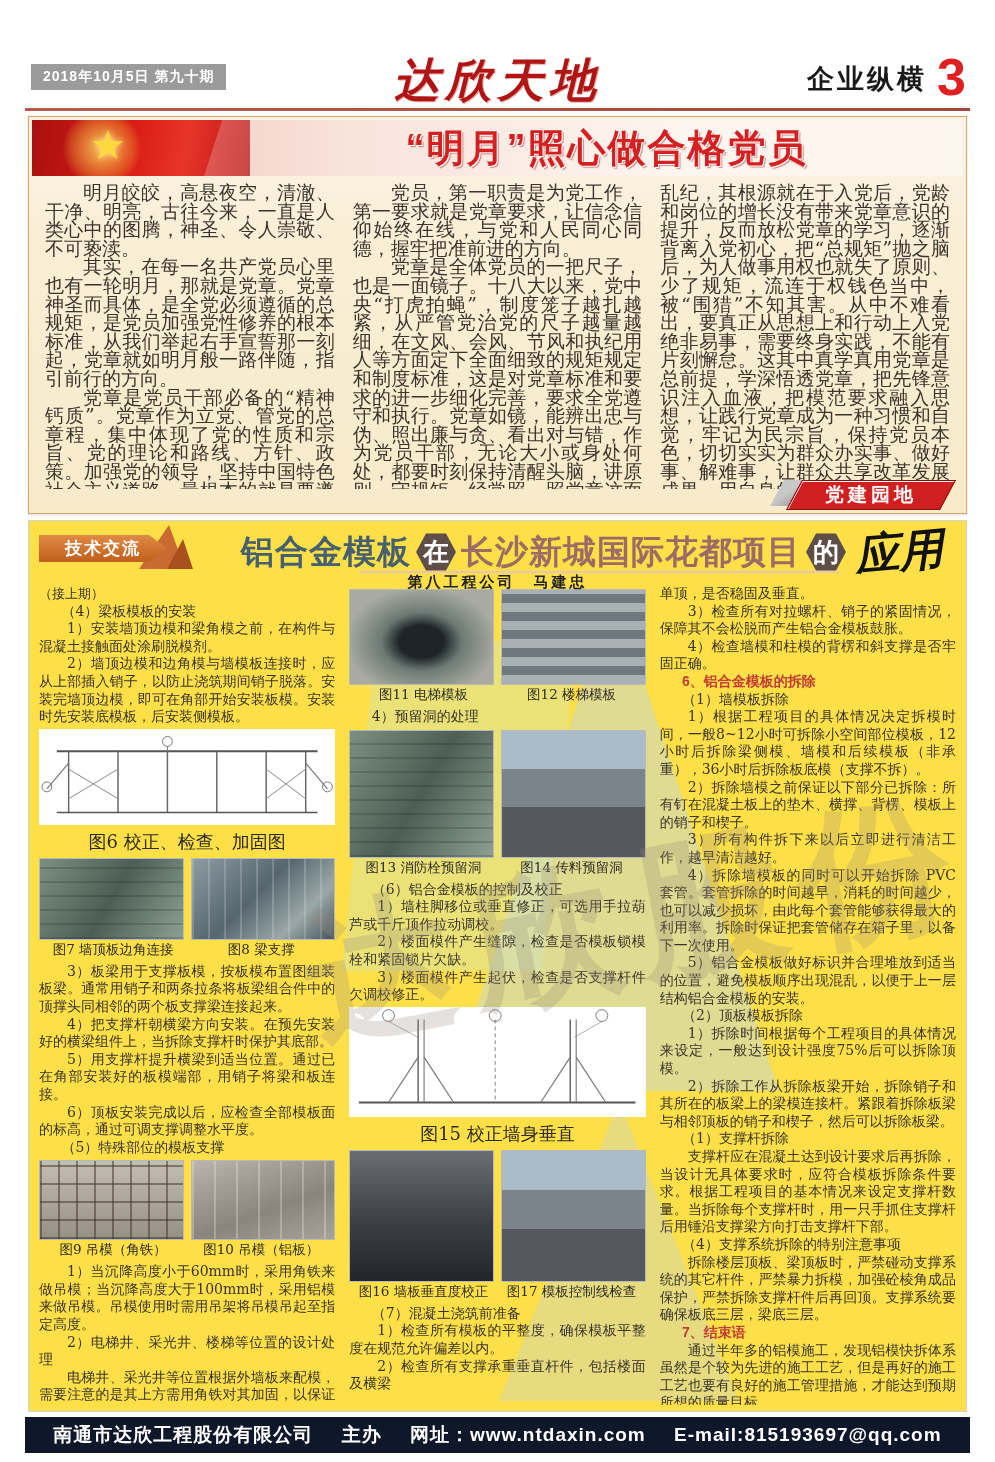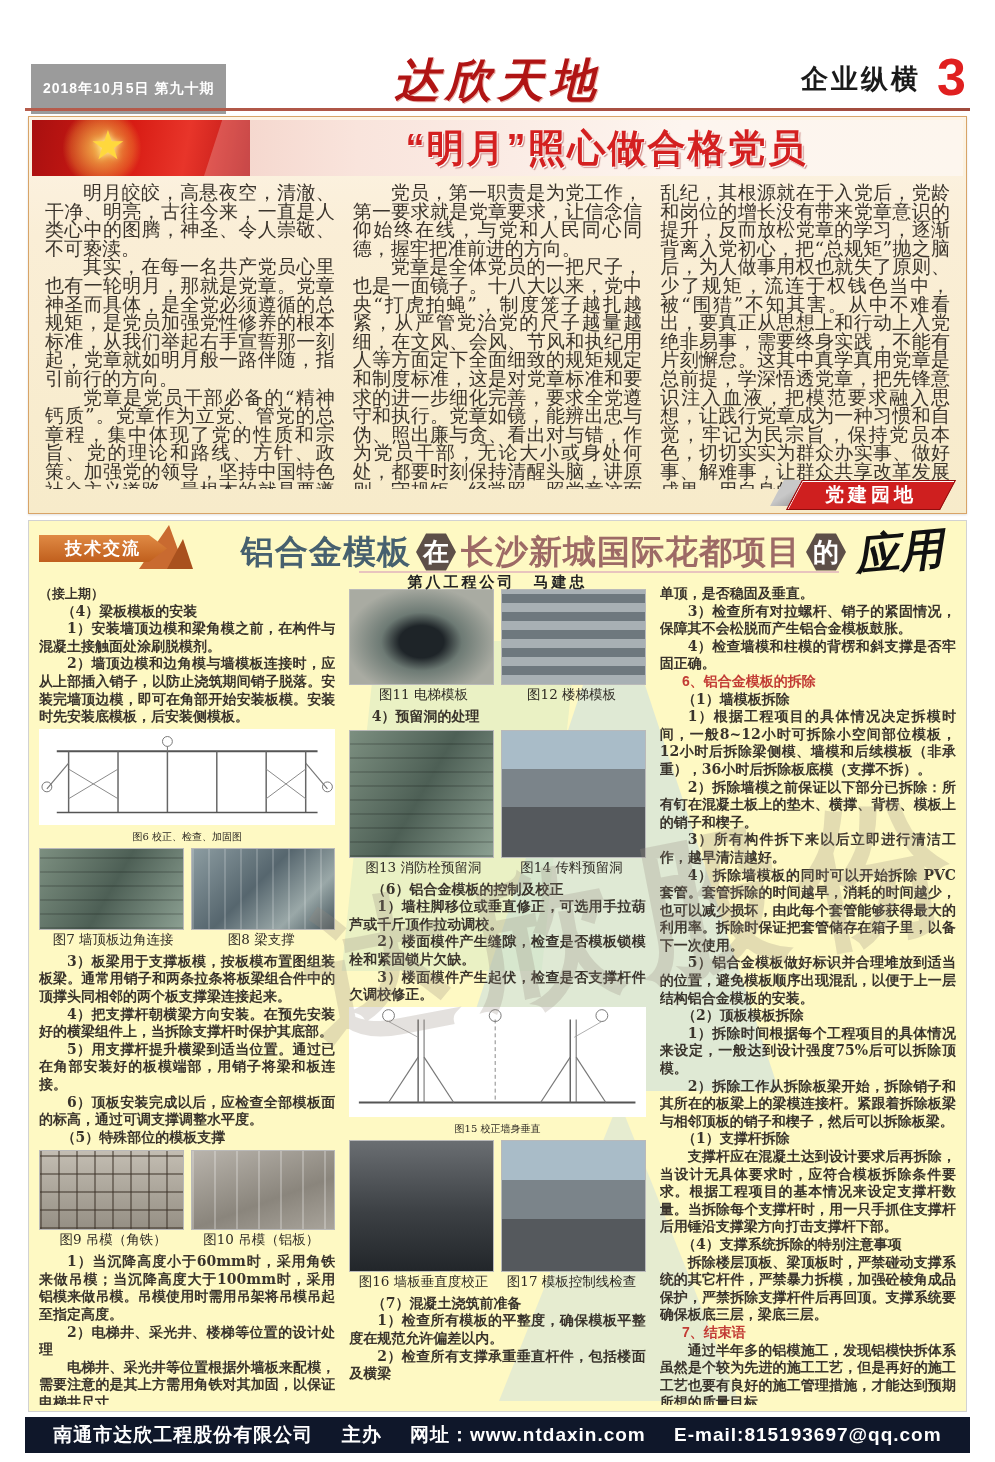--- a/index.html
+++ b/index.html
@@ -3,25 +3,25 @@
 <meta charset="utf-8">
 <style>
   * { box-sizing: border-box; margin: 0; padding: 0; }
   body { background:#e8e8e8; }
   .page { width:995px; height:1462px; position:relative; background:#fff; overflow:hidden;
           font-family:"DejaVu Serif","Liberation Serif",serif; color:#33302b; margin:0 auto; }
 
   
   .header { position:absolute; top:48px; left:25px; right:25px; height:56px; }
   .date-box { position:absolute; left:6px; top:16px; background:#9b9b9b; color:#fff;
-              font:bold 14px "Liberation Sans",sans-serif; padding:16px 12px; letter-spacing:1px; }
+              font:bold 14px "Liberation Sans",sans-serif; padding:4px 12px; letter-spacing:1px; }
   .masthead { position:absolute; left:0; right:0; top:2px; text-align:center;
               font:bold italic 46px "DejaVu Serif",serif; color:#b01414;
               text-shadow:1px 1px 0 #e8b0a8; letter-spacing:6px; }
-  .section-box { position:absolute; right:4px; top:6px; display:flex; align-items:flex-end; gap:16px; }
+  .section-box { position:absolute; right:4px; top:6px; display:flex; align-items:flex-end; gap:10px; }
   .section-name { font:bold 27px "Liberation Sans",sans-serif; color:#1a1a1a; letter-spacing:3px; padding-bottom:4px;}
   .page-num { font:bold 52px "Liberation Sans",sans-serif; color:#e02020; line-height:0.9; }
   .header-rule { position:absolute; top:108px; left:25px; right:25px; height:3px;
                  background:linear-gradient(90deg,#b65c4c,#a04a3c); }
 
   
   .art1 { position:absolute; top:116px; left:28px; width:939px; height:398px;
           border:1px solid #d8a468; background:linear-gradient(180deg,#fdf4e6 0%,#faeed6 30%,#f7ebca 100%);
           box-shadow:0 1px 2px rgba(0,0,0,.12); }
   .banner { position:relative; height:56px; margin:3px 3px 0 3px;
@@ -46,21 +46,21 @@
   .badge { position:absolute; right:18px; bottom:7px; height:26px; }
   .badge .wing { display:inline-block; width:26px; height:26px; vertical-align:top;
                  background:linear-gradient(135deg,#c8c8c8 45%,#9a9a9a); transform:skewX(-28deg); margin-right:-14px; }
   .badge .core { display:inline-block; background:#cf1f1f; color:#fff; transform:skewX(-28deg);
                  padding:1px 30px; border:1px solid #8e0e0e; box-shadow:1px 1px 0 #fff inset; }
   .badge .core span { display:inline-block; transform:skewX(28deg);
                       font:bold 19px "Liberation Sans",sans-serif; letter-spacing:4px; }
 
   
   .art2 { position:absolute; top:520px; left:28px; width:939px; height:892px;
-          border:1px solid #d2d2d2; background:#fef9c3; }
+          border:1px solid #d2d2d2; background:#fde047; }
   .tech-label { position:absolute; left:10px; top:4px; width:170px; height:46px; z-index:4; }
   .tech-label .peak { position:absolute; left:100px; top:0; width:0; height:0;
                       border-left:30px solid transparent; border-right:16px solid transparent;
                       border-bottom:44px solid #c96a30; }
   .tech-label .peak2 { position:absolute; left:128px; top:14px; width:0; height:0;
                        border-left:16px solid transparent; border-right:10px solid transparent;
                        border-bottom:30px solid #a9511e; }
   .tech-label .arrow { position:absolute; left:0; top:10px; width:128px; height:27px;
                        background:linear-gradient(#e08a44,#c05f1d); color:#fff;
                        font:bold 17px "Liberation Sans",sans-serif; letter-spacing:2px;
@@ -84,32 +84,32 @@
               border-bottom:500px solid rgba(186,213,232,.45); }
   .deco-tri2 { position:absolute; left:470px; top:580px; width:0; height:0; z-index:0;
                border-left:120px solid transparent; border-right:120px solid transparent;
                border-bottom:300px solid rgba(186,213,232,.35); }
   .deco-green { position:absolute; left:330px; top:120px; width:200px; height:330px; z-index:0;
                 background:rgba(203,228,198,.38); transform:skewX(-6deg); }
 
   .art2-cols { position:absolute; top:64px; left:10px; right:10px; bottom:6px;
                display:flex; gap:14px; z-index:1; }
   .art2-col { flex:1; overflow:hidden; }
-  .art2-col p { font-size:14px; line-height:17.6px; text-align:justify; text-indent:2em; color:#3a342c;font-weight:bold; }
+  .art2-col p { font-size:14px; line-height:17.6px; text-align:justify; text-indent:2em; color:#3a342c; }
   .art2-col p.noindent { text-indent:0; }
   .cont-note { font-size:13px !important; text-indent:0 !important; }
   .h-sub { text-indent:1.6em !important; }
   .h-red { font-family:"Liberation Sans",sans-serif !important; font-weight:bold;
            color:#c23b34 !important; text-indent:1.6em !important; }
 
   .figrow { display:flex; gap:7px; margin:4px 0 1px; }
   .ph { flex:1; border:1px solid #b9b9b9; position:relative; overflow:hidden; }
   .caprow { display:flex; margin:1px 0 4px; }
   .caprow span { flex:1; text-align:center; font-size:13.5px; color:#2e2a24; }
-  .cap-single { text-align:center; font-size:10px; color:#2e2a24; margin:1px 0 4px; }
+  .cap-single { text-align:center; font-size:18px; color:#2e2a24; margin:1px 0 4px; }
   .diagram { background:#fff; margin:3px 0 0; }
 
   
   .ph-form   { background:repeating-linear-gradient(90deg,rgba(255,255,255,.18) 0 2px,transparent 2px 16px),
                linear-gradient(135deg,#8d9da2,#56666e 45%,#9aa8a8 75%,#46555c); }
   .ph-green  { background:repeating-linear-gradient(0deg,rgba(0,0,0,.15) 0 2px,transparent 2px 14px),
                linear-gradient(120deg,#7c8f80,#4d5f55 50%,#8ca092); }
   .ph-stairs { background:repeating-linear-gradient(0deg,#a8b0b4 0 9px,#6e787e 9px 18px); }
   .ph-rebar  { background:repeating-linear-gradient(90deg,rgba(60,50,40,.5) 0 2px,transparent 2px 18px),
                repeating-linear-gradient(0deg,rgba(60,50,40,.5) 0 2px,transparent 2px 18px),

